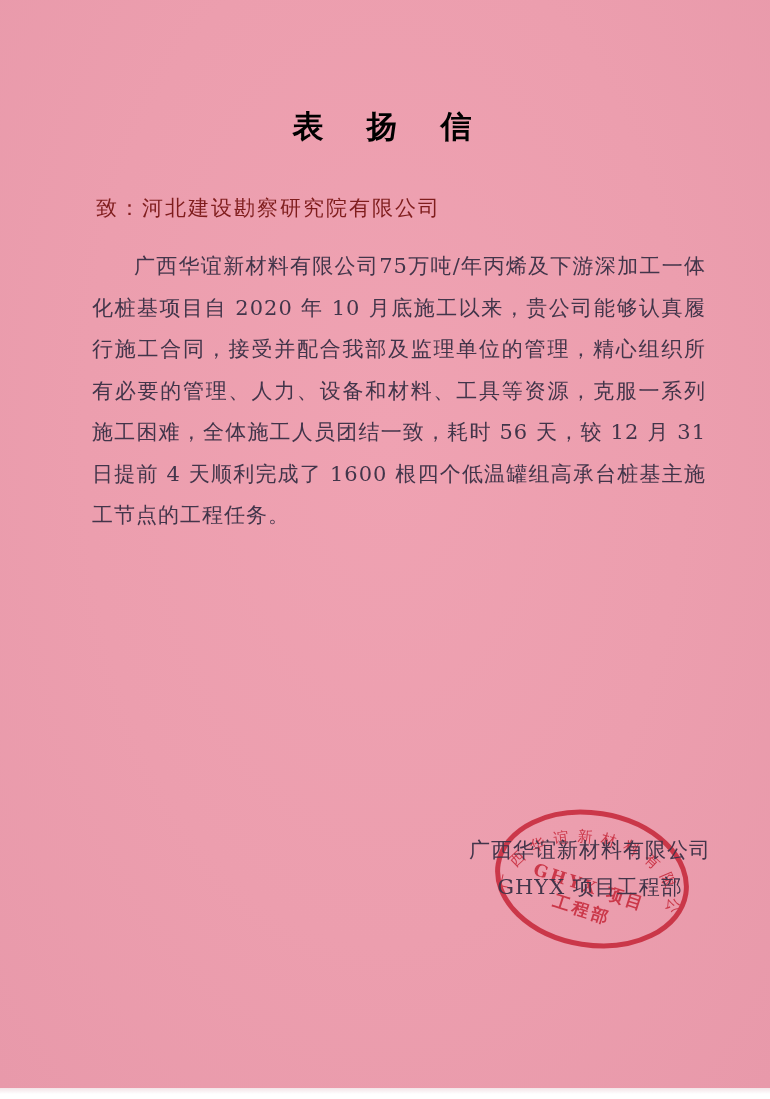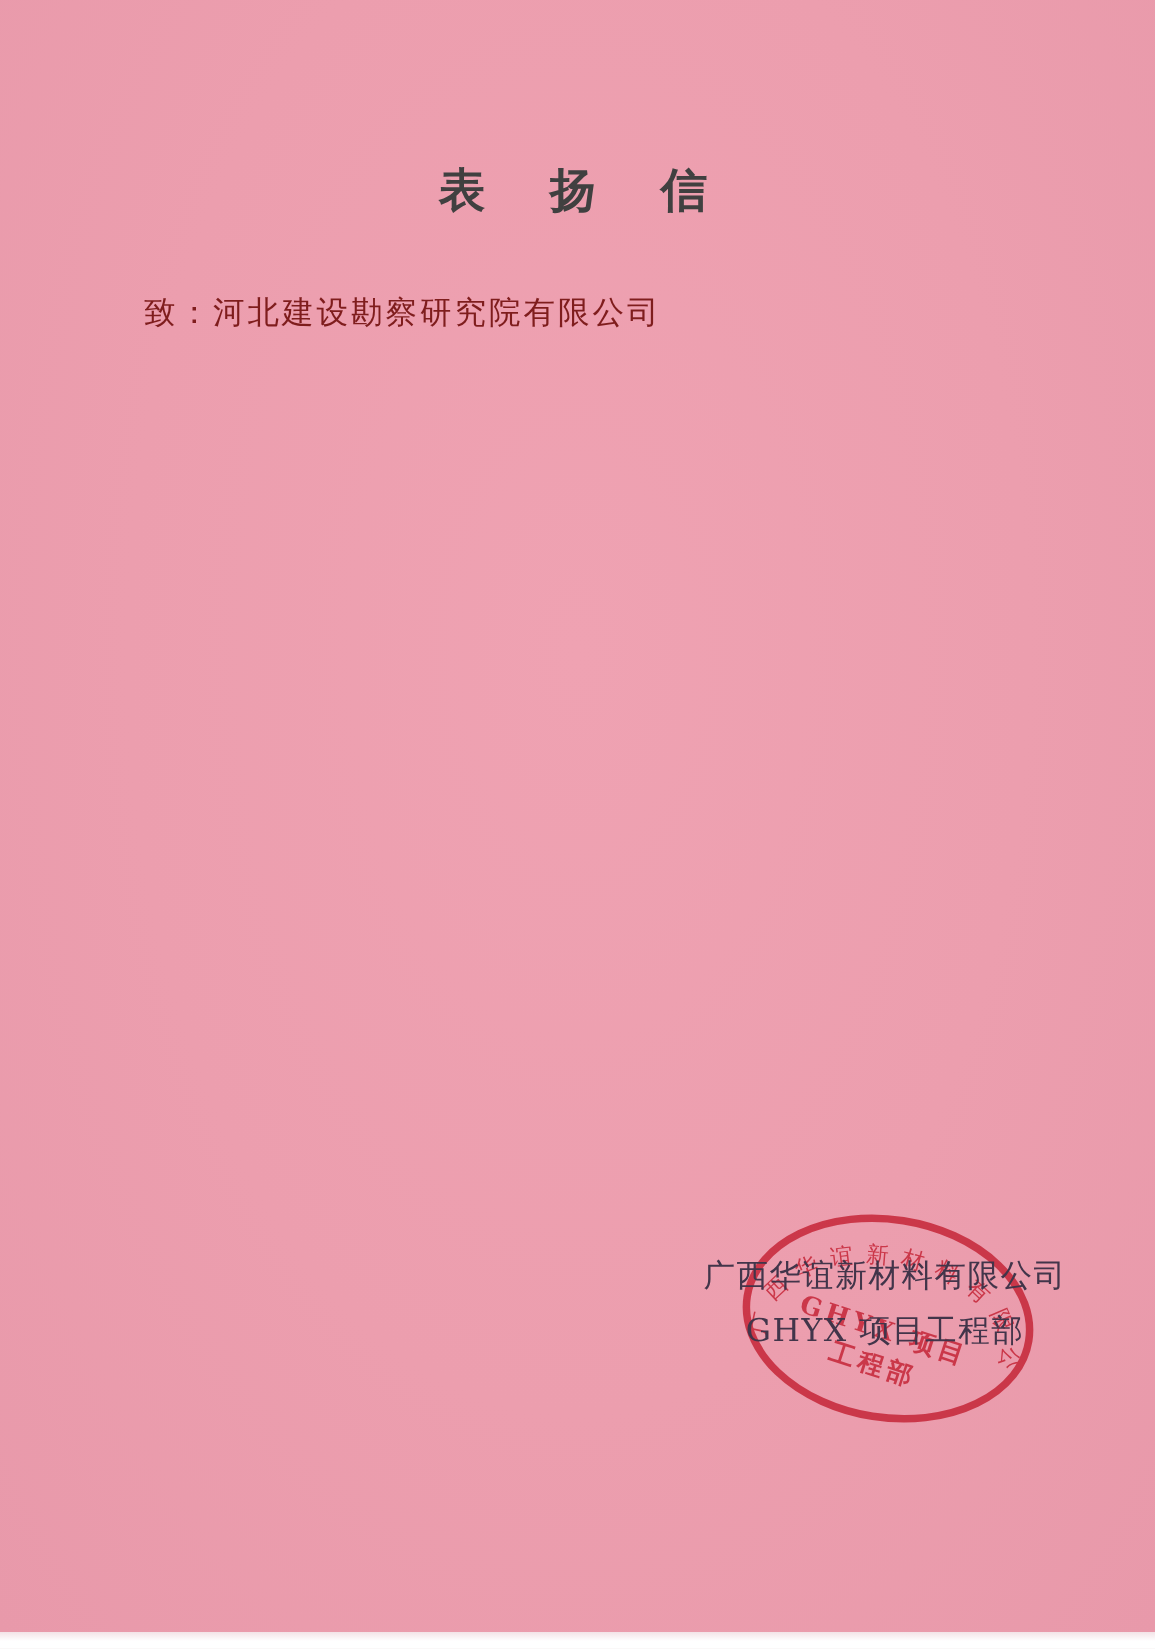--- a/index.html
+++ b/index.html
@@ -31,21 +31,21 @@
   }
   .title {
     position: absolute;
     left: 0;
     top: 106px;
     width: 770px;
     text-align: center;
     font-size: 31px;
     font-weight: bold;
     letter-spacing: 6px;
-    color: #404040;
+    color: #000000;
   }
   .recipient {
     position: absolute;
     left: 96px;
     top: 194px;
     width: 620px;
     font-size: 21px;
     letter-spacing: 2px;
     color: #7f1d1d;
   }
@@ -98,20 +98,21 @@
 <body>
 
 <div class="paper"></div>
 <div class="scan-strip"></div>
 
 <div class="title">表　扬　信</div>
 
 <div class="recipient">致：河北建设勘察研究院有限公司</div>
 
 <div class="body-text">
+  <p>广西华谊新材料有限公司75万吨/年丙烯及下游深加工一体化桩基项目自 2020 年 10 月底施工以来，贵公司能够认真履行施工合同，接受并配合我部及监理单位的管理，精心组织所有必要的管理、人力、设备和材料、工具等资源，克服一系列施工困难，全体施工人员团结一致，耗时 56 天，较 12 月 31 日提前 4 天顺利完成了 1600 根四个低温罐组高承台桩基主施工节点的工程任务。</p>
 </div>
 
 <svg class="stamp" viewBox="0 0 240 182" xmlns="http://www.w3.org/2000/svg">
   <g transform="translate(120,91) rotate(9)">
     <ellipse cx="0" cy="0" rx="95" ry="66" fill="none" stroke="#D5344A" stroke-width="5"></ellipse>
     <path id="seal-arc" d="M -77 26 A 79 51 0 1 1 77 26" fill="none"></path>
     <text font-size="15" letter-spacing="8">
       <textPath href="#seal-arc" startOffset="2">广西华谊新材料有限公司</textPath>
     </text>
     <g transform="rotate(9)">

